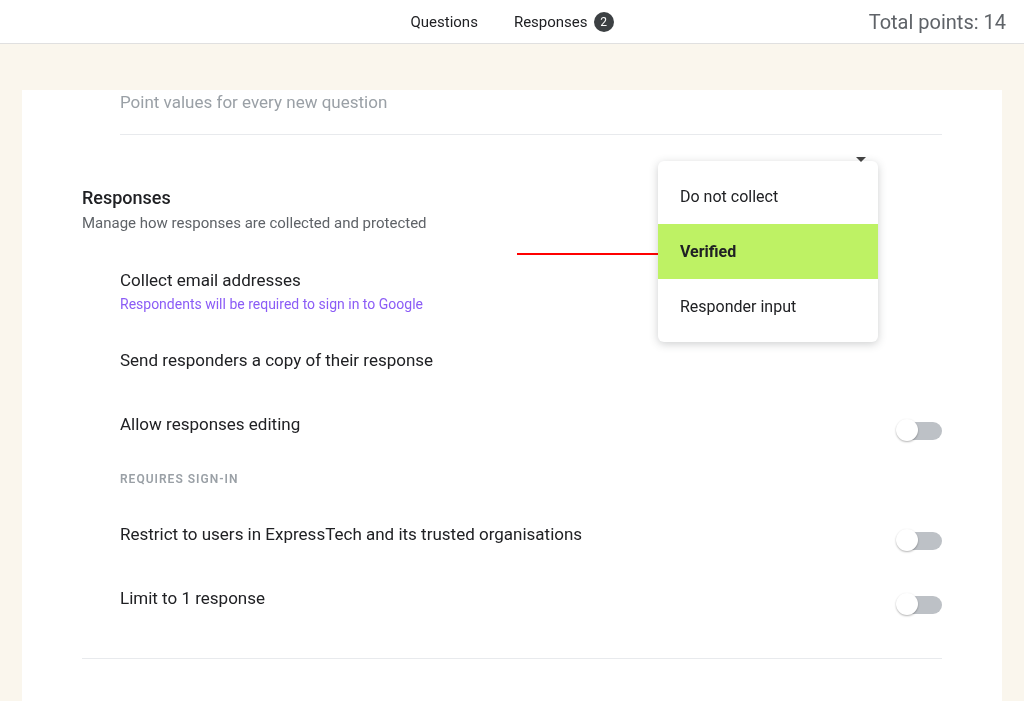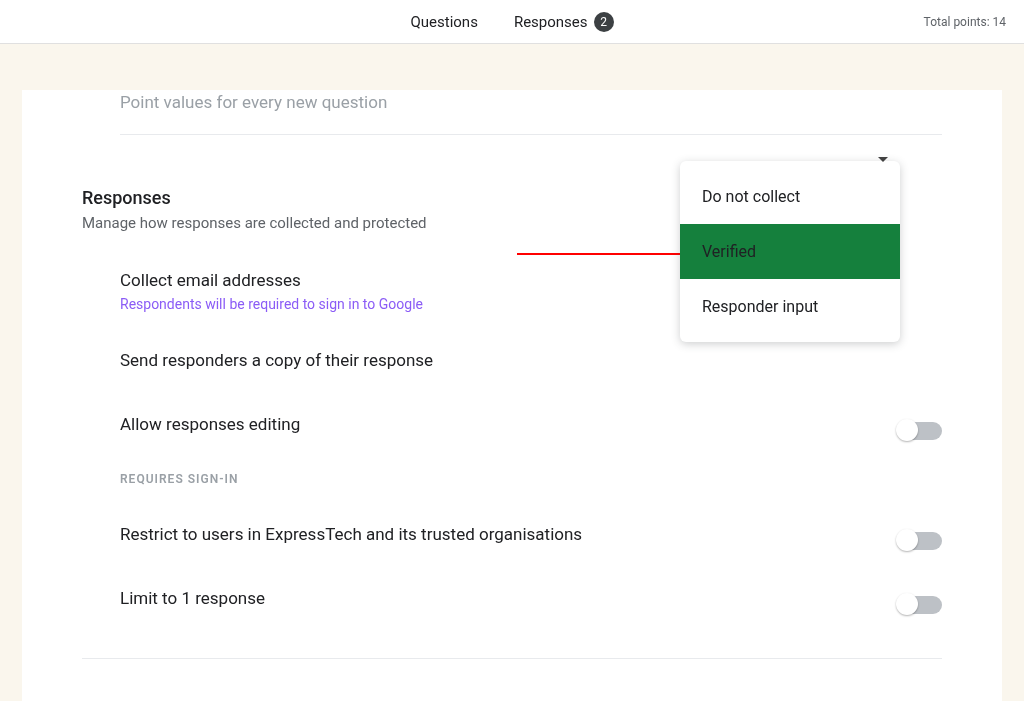--- a/index.html
+++ b/index.html
@@ -52,21 +52,21 @@
       height: 20px;
       display: inline-flex;
       align-items: center;
       justify-content: center;
       font-size: 12px;
       margin-left: 6px;
     }
     .points {
       position: absolute;
       right: 18px;
-      font-size: 12px;
+      font-size: 20px;
       color: #5f6368;
     }
     .content {
       background: #fff;
       margin: 0 22px;
       padding: 0 60px 40px 60px;
       min-height: 660px;
       position: relative;
     }
     .clipped-text {
@@ -135,36 +135,37 @@
       box-shadow: 0 1px 2px rgba(0,0,0,.3);
     }
     .divider {
       margin-top: 44px;
       margin-left: 0;
       border-top: 1px solid #e8eaed;
     }
     .dropdown {
       position: absolute;
       top: 161px;
-      left: 680px;
+      left: 658px;
       width: 220px;
       background: #fff;
       border-radius: 6px;
       box-shadow: 0 2px 8px rgba(60,64,67,.25);
       padding: 8px 0;
       z-index: 10;
     }
     .dropdown .opt {
       padding: 18px 22px;
       font-size: 16px;
       color: #202124;
       cursor: pointer;
     }
     .dropdown .opt.selected {
-      background: #15803d;
+      background: #bef264;
+      font-weight: bold;
     }
     .dropdown-caret {
       position: absolute;
       top: -4px;
       right: 12px;
       width: 0;
       height: 0;
       border-left: 5px solid transparent;
       border-right: 5px solid transparent;
       border-bottom: 5px solid #424242;

